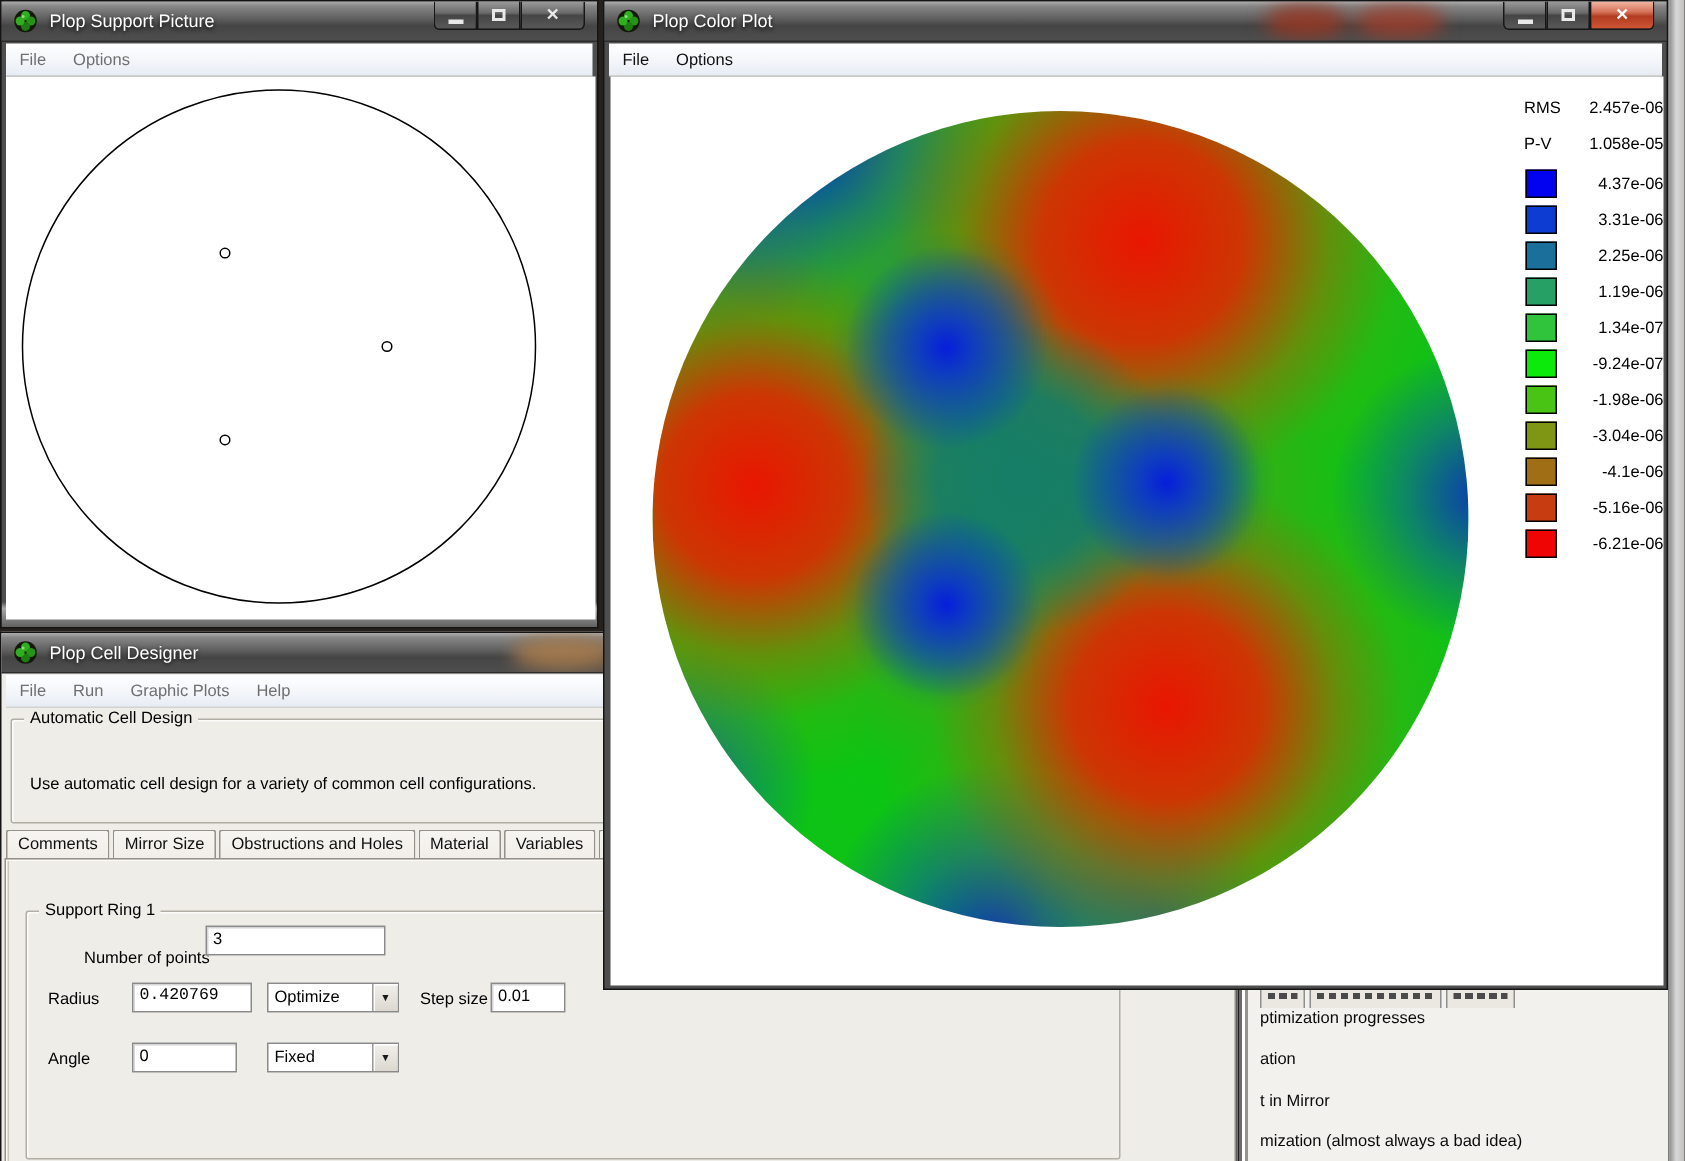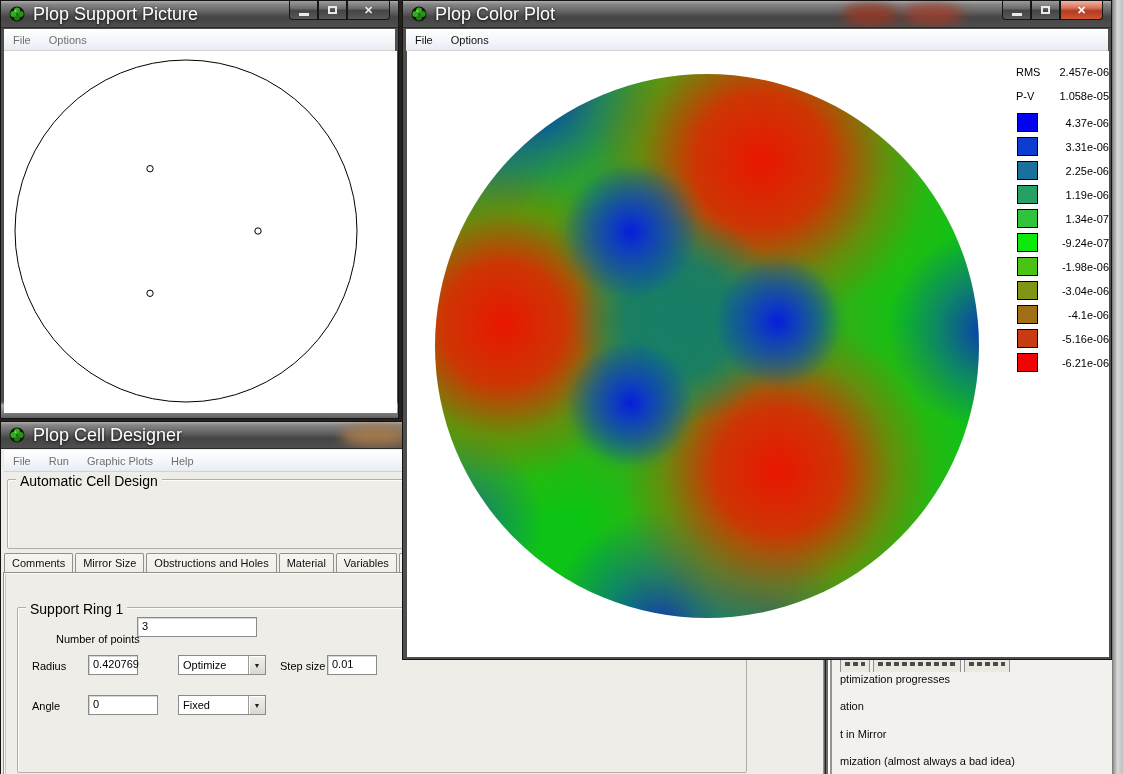--- a/index.html
+++ b/index.html
@@ -5,21 +5,21 @@
   * { margin:0; padding:0; box-sizing:border-box; }
   html,body { width:1123px; height:774px; overflow:hidden; }
   body { position:relative; background:#26211d; font-family:"Liberation Sans", sans-serif; }
 
   .win { position:absolute; border:1px solid #141414; background:#565656; }
 
   
   .titlebar { position:absolute; top:0; left:0; right:0; height:27px;
     background:linear-gradient(180deg,#adadad 0%,#868686 12%,#5e5e5e 45%,#454545 62%,#4e4e4e 100%);
     display:flex; align-items:center; padding-left:8px; gap:8px; border-bottom:1px solid #2c2c2c; overflow:hidden; }
-  .title-text { color:#fff; font-size:18px; text-shadow:0 1px 3px rgba(0,0,0,.85); white-space:nowrap; }
+  .title-text { color:#fff; font-size:12px; text-shadow:0 1px 3px rgba(0,0,0,.85); white-space:nowrap; }
   .smudge { position:absolute; top:2px; height:23px; filter:blur(6px); border-radius:50%; }
 
   .app-icon { width:16px; height:16px; flex:0 0 16px; }
 
   
   .capbtns { position:absolute; top:0; right:8px; display:flex; height:19px; }
   .capbtn { width:29px; height:19px; border:1px solid #161616; border-top:none;
     background:linear-gradient(180deg,#9b9b9b 0%,#6a6a6a 42%,#454545 52%,#585858 100%);
     display:flex; align-items:center; justify-content:center; color:#e9e9e9; }
   .capbtn.first { border-bottom-left-radius:4px; }
@@ -69,21 +69,21 @@
 
   .stat-row { position:absolute; left:609px; width:93px; display:flex; justify-content:space-between; font-size:11px; color:#000; }
   #legend-list { position:absolute; left:610px; top:62px; display:flex; flex-direction:column; gap:5px; }
   .legend-row { display:flex; align-items:center; justify-content:space-between; width:92px; height:19px; }
   .legend-swatch { width:21px; height:19px; border:1px solid #000; flex:0 0 21px; }
   .legend-val { font-size:11px; color:#000; }
 
   
   #win-celldesigner { left:0; top:421px; width:825px; height:359px; z-index:2; background:#efede8; border-right:2px solid #5f5f5f; }
   .groupbox { position:absolute; border:1px solid #b1aea5; border-radius:2px; box-shadow:inset 1px 1px 0 #fdfcfa; }
-  .group-label { position:absolute; top:-7px; left:8px; background:#efede8; padding:0 4px; font-size:14px; color:#000; white-space:nowrap; }
+  .group-label { position:absolute; top:-7px; left:8px; background:#efede8; padding:0 4px; font-size:11px; color:#000; white-space:nowrap; }
   .desc-line { position:absolute; left:12px; font-size:11px; color:#000; white-space:nowrap; }
 
   #cd-tabs { position:absolute; left:3px; top:131px; height:36px; display:flex; }
   .tab { border:1px solid #95908a; border-bottom:none; border-radius:2px 2px 0 0; margin-right:2px;
     background:linear-gradient(180deg,#f7f5f1 0%,#ebe8e2 100%); padding:3px 7px 0 7px; font-size:11px; color:#101010; white-space:nowrap; }
   #cd-tabpage { position:absolute; left:2px; top:150px; width:821px; height:209px; border:1px solid #95908a;
     background:#efede8; box-shadow:inset 1px 1px 0 #fbfaf7, inset 2px 0 0 #c9c6bf; }
 
   .flabel { position:absolute; font-size:11px; color:#000; white-space:nowrap; }
   .tbox { position:absolute; height:20px; background:#fff; border:1px solid #8a8a8a;
@@ -148,40 +148,41 @@
   </div>
   <div class="menubar dim" id="menu-celldesigner">
       <span class="menu-item">File</span>
       <span class="menu-item">Run</span>
       <span class="menu-item">Graphic Plots</span>
       <span class="menu-item">Help</span>
     </div>
 
   <div class="groupbox" style="left:6px; top:57px; width:812px; height:70px;">
     <span class="group-label">Automatic Cell Design</span>
+    <span class="desc-line" style="top:37px">Use automatic cell design for a variety of common cell configurations.</span>
   </div>
 
   <div id="cd-tabs">
       <div class="tab">Comments</div>
       <div class="tab">Mirror Size</div>
       <div class="tab">Obstructions and Holes</div>
       <div class="tab">Material</div>
       <div class="tab">Variables</div>
       <div class="tab">Cell Type</div>
     </div>
   <div id="cd-tabpage"></div>
 
   <div class="groupbox" style="left:16px; top:185px; width:730px; height:166px;">
     <span class="group-label">Support Ring 1</span>
 
     <span class="flabel" style="left:14px; top:25px;margin-left:24px;">Number of points</span>
     <div class="tbox" style="left:119px; top:9px; width:120px;">3</div>
 
     <span class="flabel" style="left:14px; top:52px;">Radius</span>
-    <div class="tbox" style="left:70px; top:47px; width:50px;">0.420769</div>
+    <div class="tbox" style="left:70px; top:47px; width:80px;font-family:Liberation Mono, monospace;">0.420769</div>
     <div class="combo" style="left:160px; top:47px;">
       <span class="val">Optimize</span>
       <span class="btn">▼</span>
     </div>
     <span class="flabel" style="left:262px; top:52px;">Step size</span>
     <div class="tbox" style="left:309px; top:47px; width:50px;">0.01</div>
 
     <span class="flabel" style="left:14px; top:92px;">Angle</span>
     <div class="tbox" style="left:70px; top:87px; width:70px;">0</div>
     <div class="combo" style="left:160px; top:87px;">

